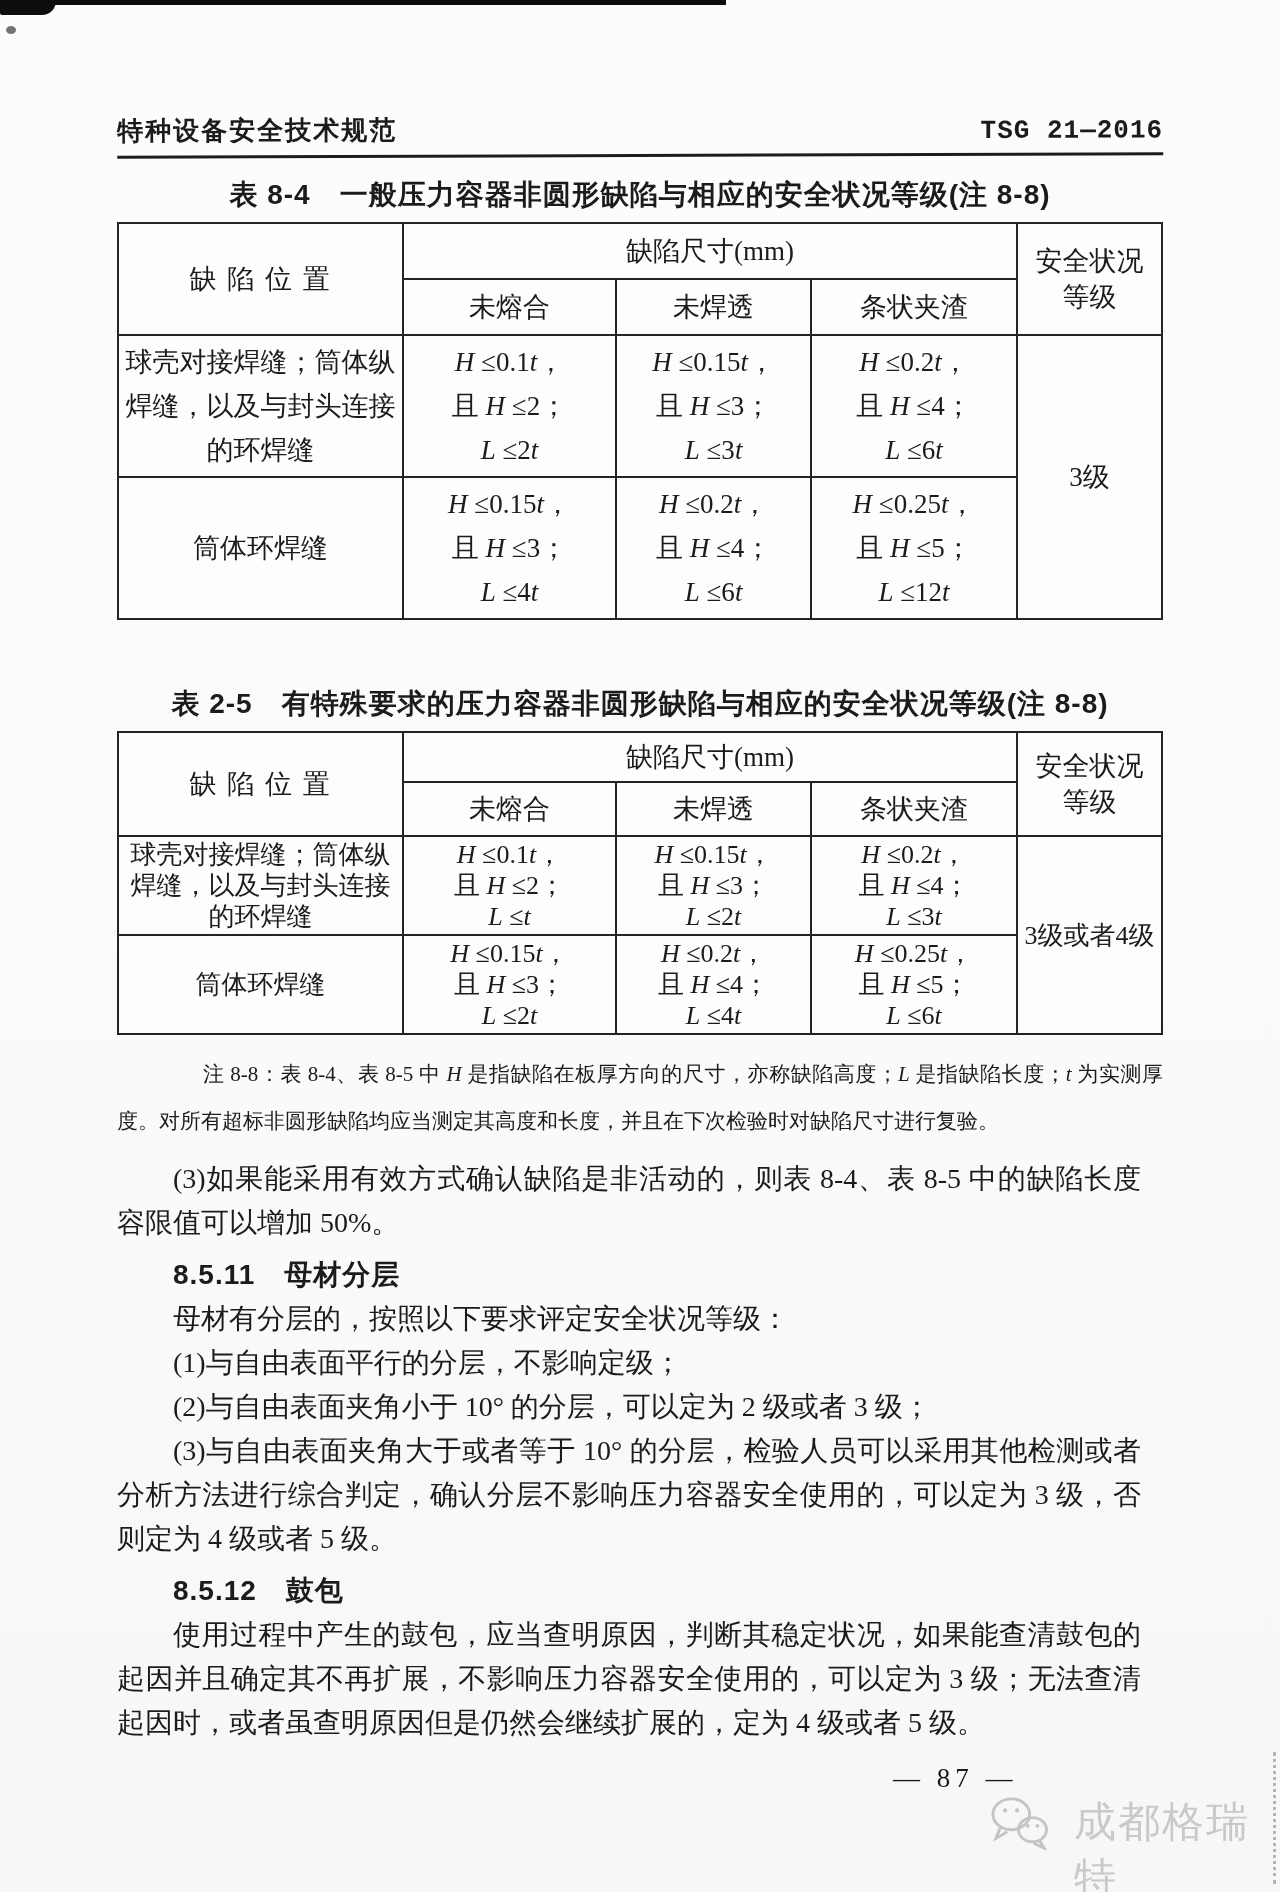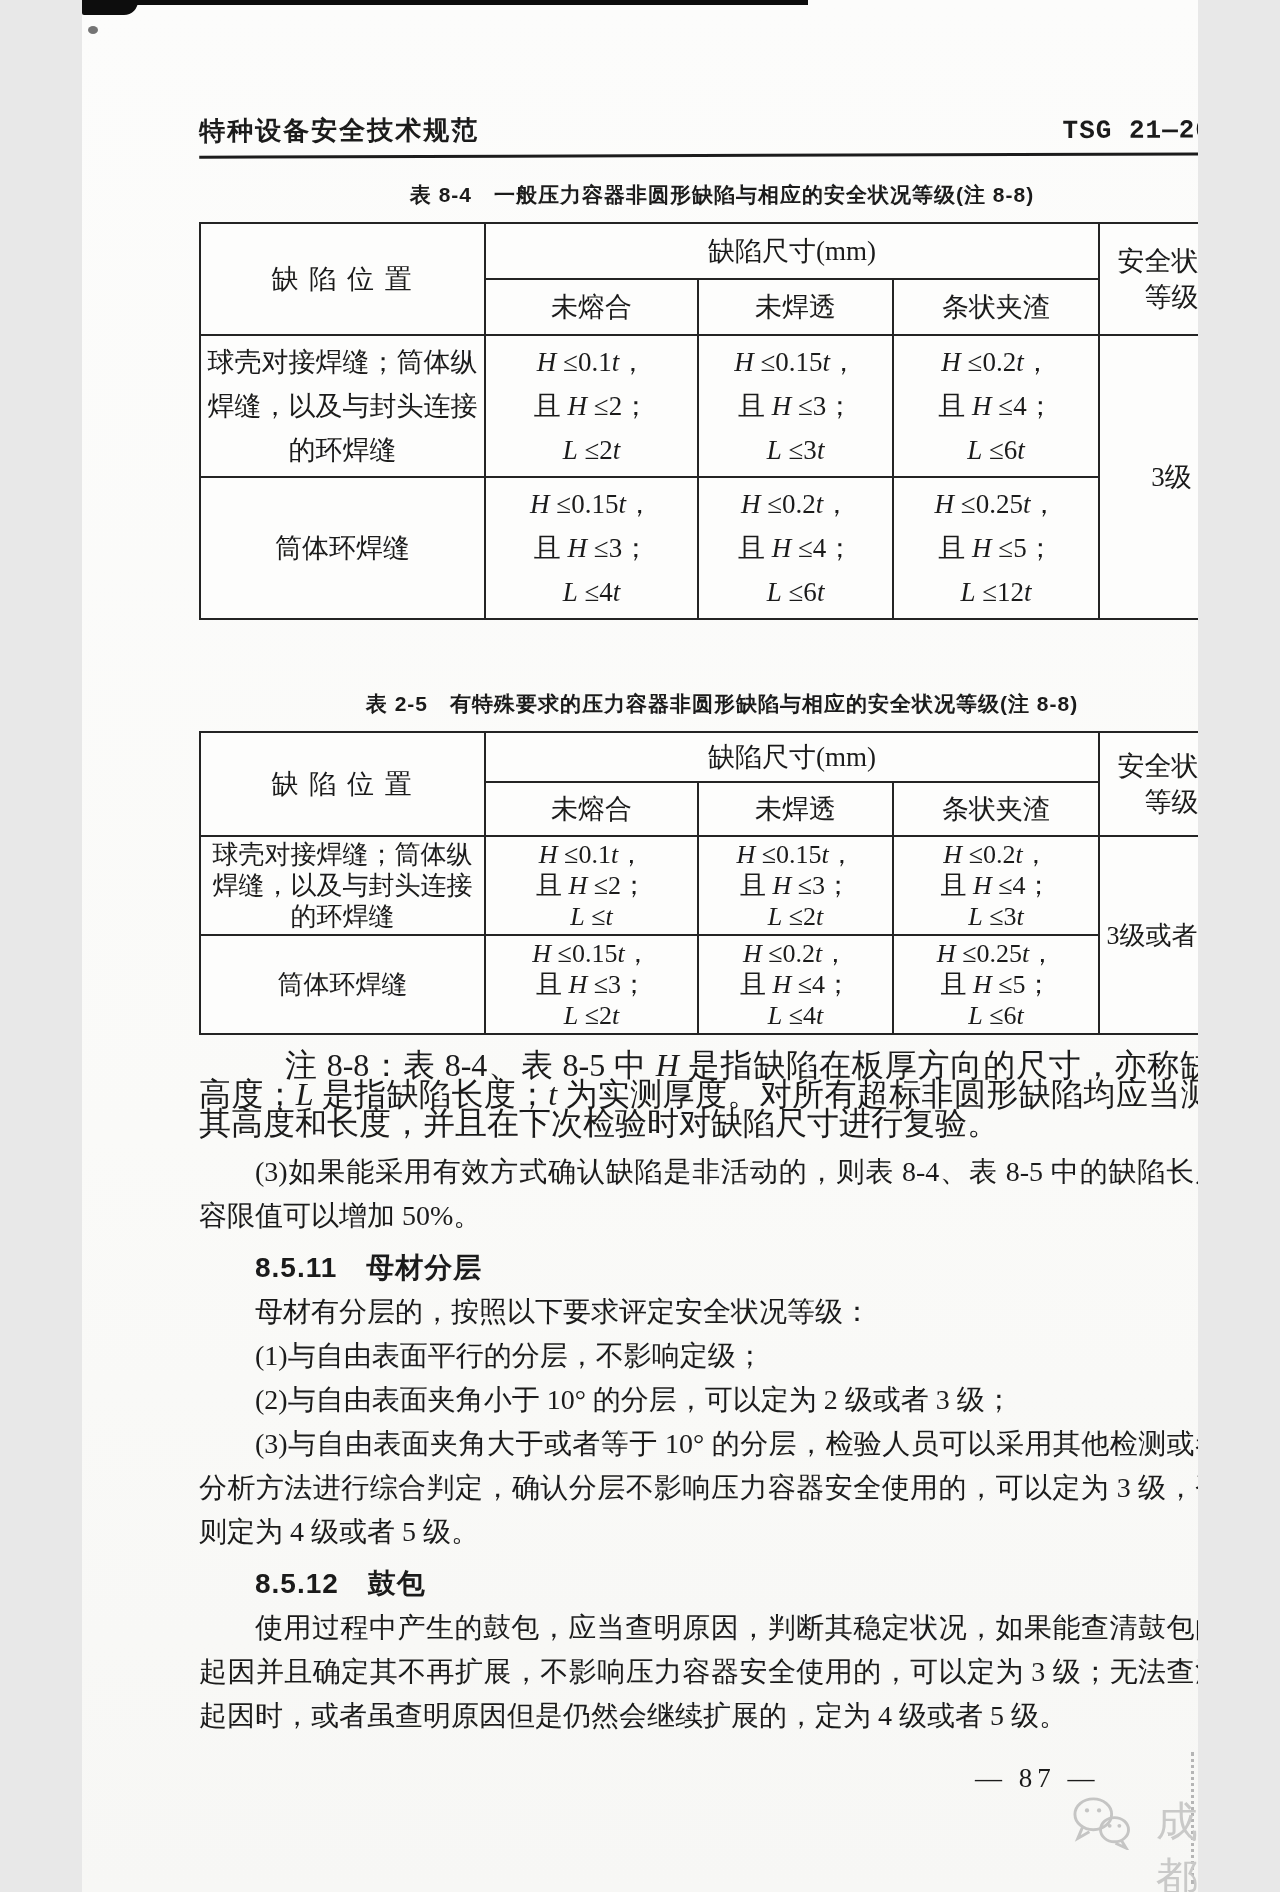--- a/index.html
+++ b/index.html
@@ -1,18 +1,18 @@
 <!DOCTYPE html>
 <html><head>
 <meta charset="utf-8">
 <style>
   html,body { margin:0; padding:0; }
   body { background:#e8e8e8; }
   .page {
-    position:relative; width:1116px; height:1892px; margin:0 auto;
+    position:relative; width:1280px; height:1892px; margin:0 auto;
     background:linear-gradient(180deg,#fcfcfb 0%,#fafaf8 60%,#f7f7f5 100%);
     overflow:hidden; color:#1b1b1b;
     font-family:"Liberation Serif","DejaVu Serif",serif;
   }
   .content { position:absolute; left:117px; top:0; width:1046px; }
 
   
   .scan-top-bar { position:absolute; top:0; left:0; width:726px; height:5px; background:#0d0d0d; }
   .scan-corner  { position:absolute; top:0; left:0; width:56px; height:15px; background:#0d0d0d; border-radius:0 0 14px 2px; }
   .scan-speck   { position:absolute; top:26px; left:6px; width:10px; height:8px; background:#3a3a3a; border-radius:50%; opacity:.7; }
@@ -31,21 +31,21 @@
     font-family:"Liberation Sans","DejaVu Sans",sans-serif;
     font-weight:700; font-size:26px; letter-spacing:2px;
   }
   .doc-header .right {
     font-family:"Liberation Mono","DejaVu Sans Mono",monospace;
     font-weight:700; font-size:26px; letter-spacing:1px;
   }
 
   
   .tbl-title {
-    text-align:center; font-weight:700; font-size:21px; line-height:36px;
+    text-align:center; font-weight:700; font-size:28px; line-height:36px;
     font-family:"Liberation Sans","DejaVu Sans",sans-serif; letter-spacing:1px;
   }
   .tbl-title.t84 { margin-top:20px; }
   .tbl-title.t85 { margin-top:66px; }
 
   
   table.tbl { border-collapse:collapse; width:100%; table-layout:fixed; margin-top:9px;
     background:#fdfdfc; }
   table.tbl td { border:2.5px solid #242424; text-align:center; vertical-align:middle;
     padding:2px 4px; font-size:27px; }
@@ -55,21 +55,21 @@
   table.t84 tr.hr1 td, table.t84 tr.hr2 td { height:50px; }
   table.t84 tr.br td { height:136px; line-height:44px; }
   table.t85 tr.hr1 td { height:44px; }
   table.t85 tr.hr2 td { height:48px; }
   table.t85 tr.br td { height:88px; line-height:31px; font-size:26px; }
   td.safe { font-size:27px; }
   .fmla i { font-style:italic; font-family:"Liberation Serif","DejaVu Serif",serif; }
 
   
   .note {
-    margin-top:16px; font-size:32px; line-height:29px; text-indent:86px;
+    margin-top:16px; font-size:21px; line-height:47px; text-indent:86px;
     text-align:justify; width:1046px;
   }
 
   
   .body-text { width:1024px; margin-top:12px; font-size:28px; }
   .body-text p { margin:0; line-height:44px; text-indent:2em; text-align:justify; }
   .body-text p.heading {
     font-family:"Liberation Sans","DejaVu Sans",sans-serif;
     font-weight:700; margin-top:8px; letter-spacing:1px;
   }

